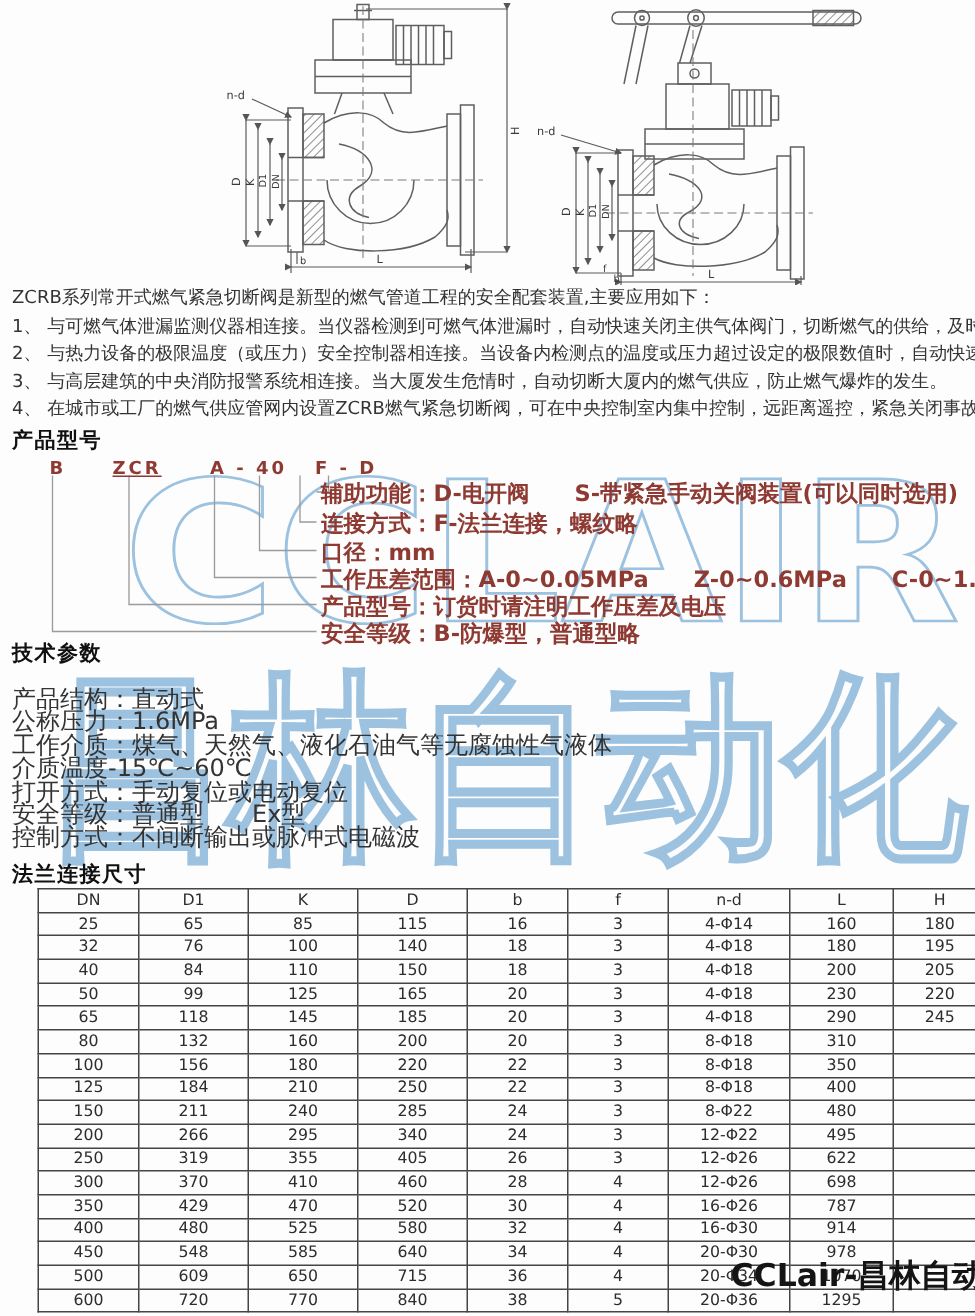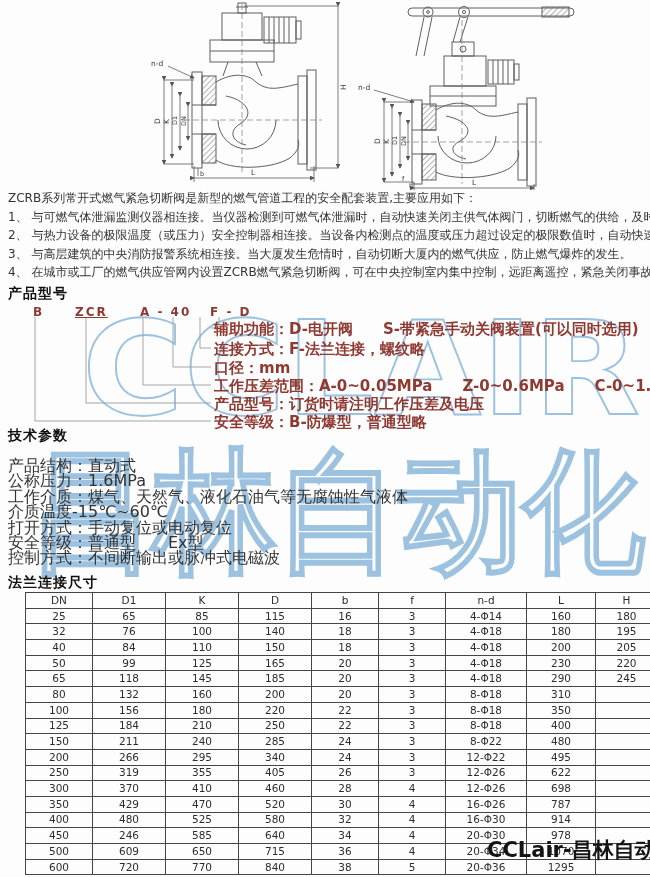--- a/index.html
+++ b/index.html
@@ -450,21 +450,21 @@
         <td>525</td>
         <td>580</td>
         <td>32</td>
         <td>4</td>
         <td>16-Φ30</td>
         <td>914</td>
         <td></td>
       </tr>
       <tr>
         <td>450</td>
-        <td>246</td>
+        <td>548</td>
         <td>585</td>
         <td>640</td>
         <td>34</td>
         <td>4</td>
         <td>20-Φ30</td>
         <td>978</td>
         <td></td>
       </tr>
       <tr>
         <td>500</td>

